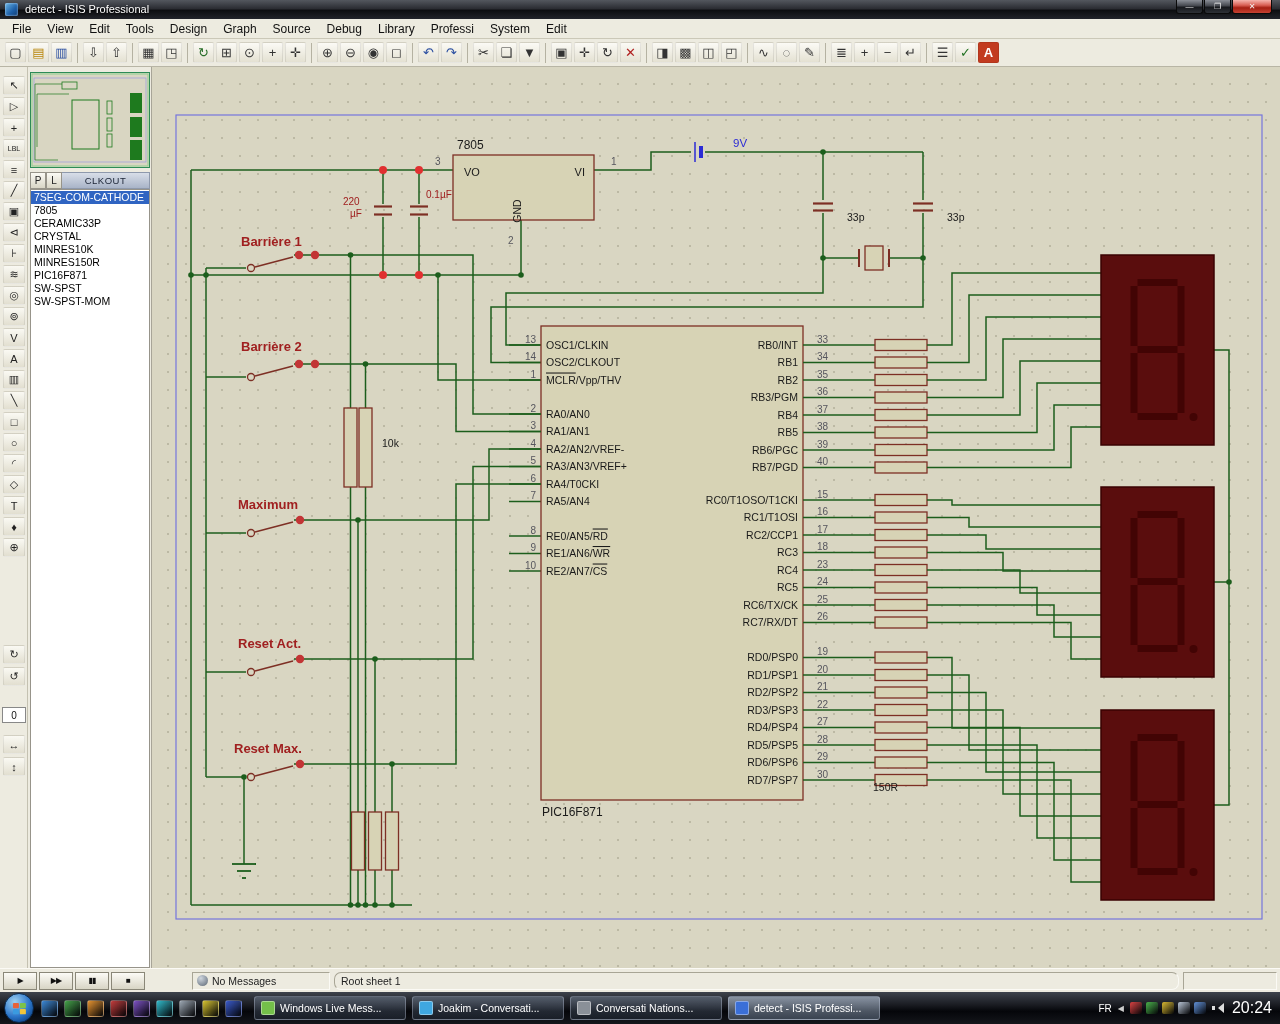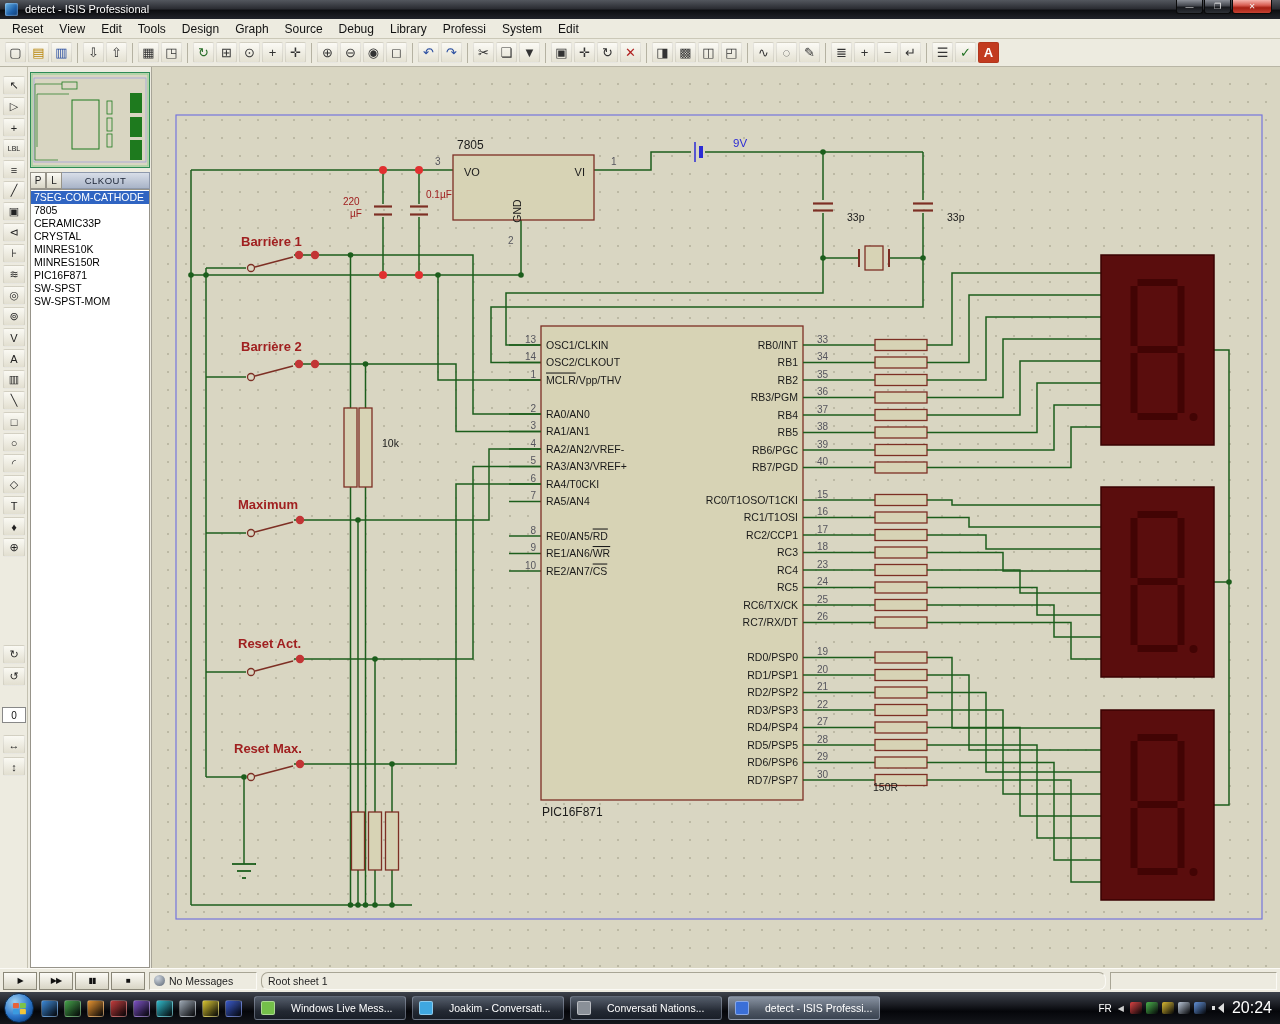--- a/index.html
+++ b/index.html
@@ -36,32 +36,32 @@
   .dev-item.selected{background:#2F64C2;color:#fff;}
 
   
   .canvas{position:absolute;left:151px;top:67px;width:1129px;height:901px;background-color:#D9D6C2;background-image:radial-gradient(circle,#BCB9A4 1px,transparent 1.3px);background-size:18px 18px;background-position:7px 8px;border-left:1px solid #A8A598;}
 
   
   .statusbar{position:absolute;left:0;top:968px;width:1280px;height:24px;background:#EDEBE0;border-top:1px solid #FBFAF5;display:flex;align-items:center;padding:0 3px;gap:4px;}
   #sim-buttons{display:flex;gap:2px;}
   .simbtn{width:34px;height:18px;background:linear-gradient(#FCFBF6,#D8D5C5);border:1px solid #8A8778;display:flex;align-items:center;justify-content:center;font-size:8px;color:#111;letter-spacing:-1px;}
   .statuspanel{height:18px;border:1px solid #A8A595;border-bottom-color:#FBFAF5;border-right-color:#FBFAF5;display:flex;align-items:center;font-size:10.5px;color:#222;}
-  .msgpanel{width:108px;gap:4px;padding-left:4px;}
+  .msgpanel{width:138px;gap:4px;padding-left:4px;margin-left:43px;}
   .msgicon{width:11px;height:11px;border-radius:50%;background:radial-gradient(circle at 35% 30%,#cfd6de,#7e8894 70%,#525a64);}
   .sheetpanel{width:845px;padding-left:6px;border-radius:7px;}
   .extrapanel{flex:1;}
 
   
   .taskbar{position:absolute;left:0;top:992px;width:1280px;height:32px;background:linear-gradient(#3E434C,#1A1C22 40%,#05060A 60%,#14161B);display:flex;align-items:center;}
   .orb{width:30px;height:30px;border-radius:50%;margin:0 4px;background:radial-gradient(circle at 35% 28%,#9ed1f2,#2a74c8 55%,#0a3a7a 90%);border:1px solid #0a2a50;display:flex;align-items:center;justify-content:center;flex:none;}
   #quicklaunch{display:flex;align-items:center;margin-right:6px;}
   .ql-icon{width:17px;height:17px;border-radius:3px;margin:0 3px;border:1px solid rgba(255,255,255,0.25);}
   #taskbuttons{display:flex;align-items:center;}
-  .taskbtn{width:152px;height:24px;margin:0 3px;border-radius:3px;background:linear-gradient(rgba(130,145,165,0.45),rgba(40,50,65,0.45));border:1px solid rgba(200,210,230,0.35);display:flex;align-items:center;color:#fff;font-size:10.5px;gap:16px;padding:0 6px;white-space:nowrap;overflow:hidden;}
+  .taskbtn{width:152px;height:24px;margin:0 3px;border-radius:3px;background:linear-gradient(rgba(130,145,165,0.45),rgba(40,50,65,0.45));border:1px solid rgba(200,210,230,0.35);display:flex;align-items:center;color:#fff;font-size:10.5px;gap:5px;padding:0 6px;white-space:nowrap;overflow:hidden;}
   .taskbtn.active{background:linear-gradient(rgba(195,210,230,0.6),rgba(95,110,130,0.55));}
   .ticon{width:14px;height:14px;border-radius:2px;flex:none;border:1px solid rgba(255,255,255,0.4);}
   .tlabel{overflow:hidden;text-overflow:ellipsis;}
   .tray{margin-left:auto;display:flex;align-items:center;gap:6px;padding-right:8px;color:#fff;font-size:10.5px;}
   .tray-lang{font-size:10px;}
   .tray-arrow{font-size:8px;color:#ccc;}
   #tray-icons{display:flex;gap:4px;align-items:center;}
   .tray-icon{width:12px;height:12px;border-radius:2px;}
   .vol{position:relative;width:14px;height:12px;display:inline-block;}
   .vol::before{content:"";position:absolute;left:0;top:4px;width:3px;height:4px;background:#ddd;}
@@ -77,21 +77,21 @@
     <div class="app-icon"></div>
     <span class="title-text">detect - ISIS Professional</span>
     <div class="win-buttons" id="win-controls">
         <div class="winbtn">—</div>
         <div class="winbtn">❐</div>
         <div class="winbtn close">✕</div>
       </div>
   </div>
 
   <div class="menubar" id="menu-items">
-      <span class="menu-item">Reset</span>
+      <span class="menu-item">File</span>
       <span class="menu-item">View</span>
       <span class="menu-item">Edit</span>
       <span class="menu-item">Tools</span>
       <span class="menu-item">Design</span>
       <span class="menu-item">Graph</span>
       <span class="menu-item">Source</span>
       <span class="menu-item">Debug</span>
       <span class="menu-item">Library</span>
       <span class="menu-item">Professi</span>
       <span class="menu-item">System</span>

